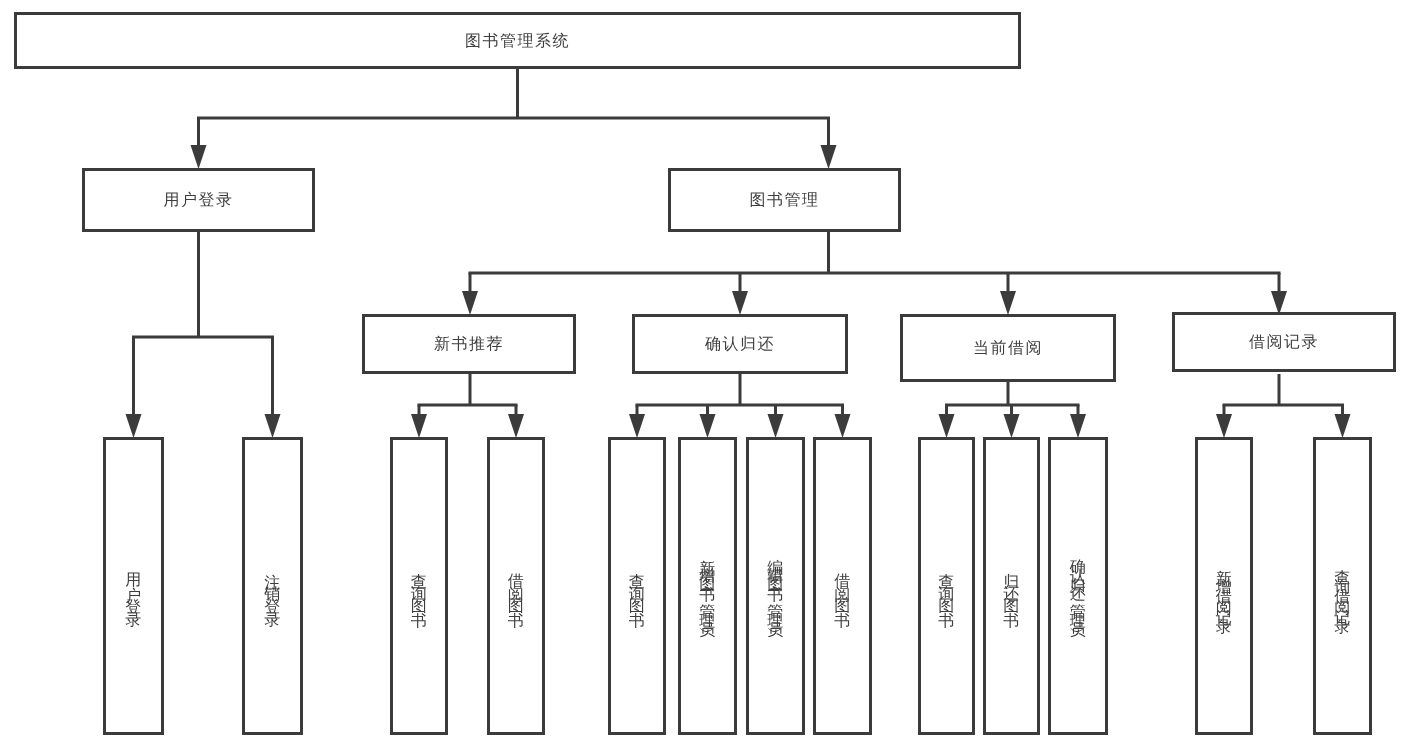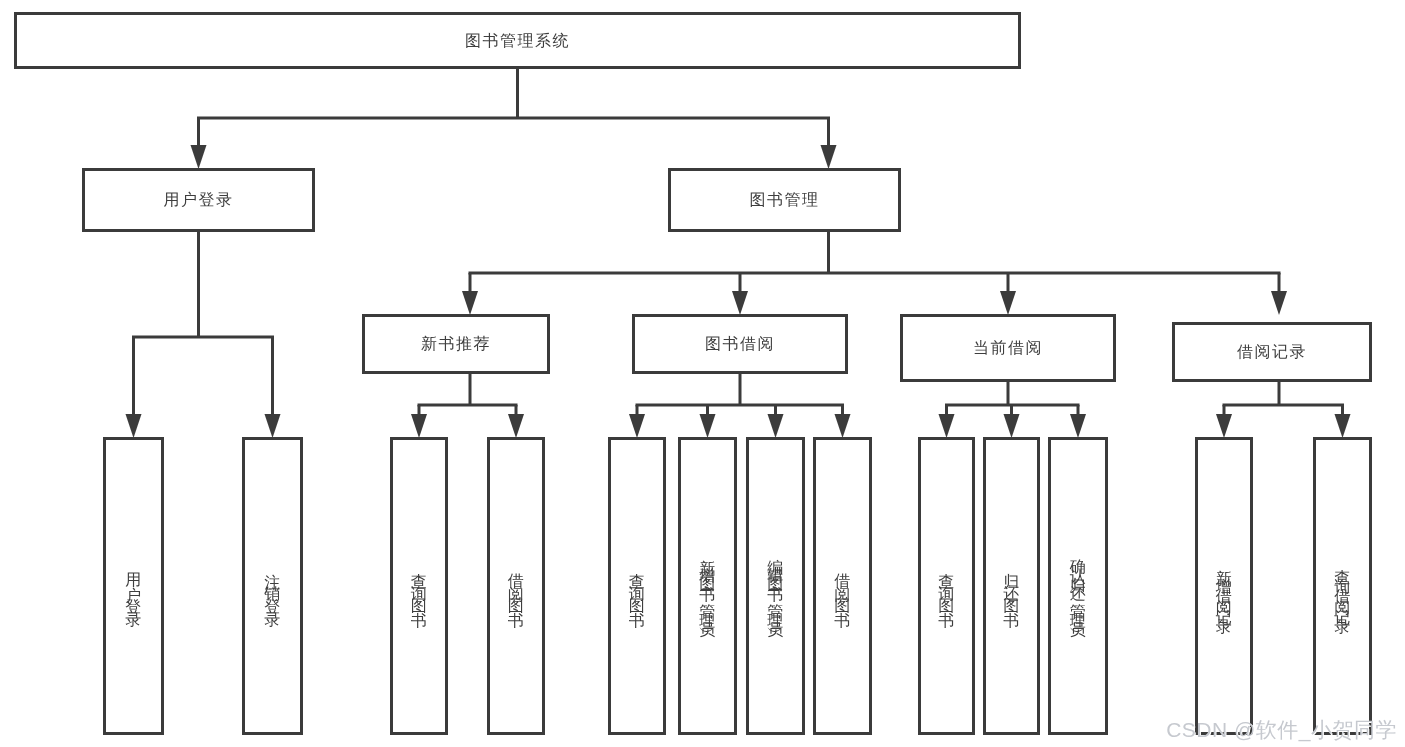--- a/index.html
+++ b/index.html
@@ -119,30 +119,30 @@
   <div id="nodes-layer">
       <div class="node horizontal" style="left: 14px; top: 12px; width: 1007px; height: 57px;">
         <span class="node-label">图书管理系统</span>
       </div>
       <div class="node horizontal" style="left: 82px; top: 168px; width: 233px; height: 64px;">
         <span class="node-label">用户登录</span>
       </div>
       <div class="node horizontal" style="left: 668px; top: 168px; width: 233px; height: 64px;">
         <span class="node-label">图书管理</span>
       </div>
-      <div class="node horizontal" style="left: 362px; top: 314px; width: 188px; height: 60px;">
+      <div class="node horizontal" style="left: 362px; top: 314px; width: 214px; height: 60px;">
         <span class="node-label">新书推荐</span>
       </div>
       <div class="node horizontal" style="left: 632px; top: 314px; width: 216px; height: 60px;">
-        <span class="node-label">图书借阅</span>
+        <span class="node-label">确认归还</span>
       </div>
       <div class="node horizontal" style="left: 900px; top: 314px; width: 216px; height: 68px;">
         <span class="node-label">当前借阅</span>
       </div>
-      <div class="node horizontal" style="left: 1172px; top: 322px; width: 200px; height: 60px;">
+      <div class="node horizontal" style="left: 1172px; top: 312px; width: 224px; height: 60px;">
         <span class="node-label">借阅记录</span>
       </div>
       <div class="node vertical" style="left: 103px; top: 437px; width: 61px; height: 298px;">
         <span class="node-label" style="letter-spacing: 13px;">用户登录</span>
       </div>
       <div class="node vertical" style="left: 242px; top: 437px; width: 61px; height: 298px;">
         <span class="node-label" style="letter-spacing: 13px;">注销登录</span>
       </div>
       <div class="node vertical" style="left: 390px; top: 437px; width: 58px; height: 298px;">
         <span class="node-label" style="letter-spacing: 13px;">查询图书</span>
@@ -171,14 +171,13 @@
       <div class="node vertical" style="left: 1048px; top: 437px; width: 60px; height: 298px;">
         <span class="node-label" style="letter-spacing: 9px;">确认归还（管理员）</span>
       </div>
       <div class="node vertical" style="left: 1195px; top: 437px; width: 58px; height: 298px;">
         <span class="node-label" style="letter-spacing: 10px;">新增借阅记录</span>
       </div>
       <div class="node vertical" style="left: 1313px; top: 437px; width: 59px; height: 298px;">
         <span class="node-label" style="letter-spacing: 10px;">查询借阅记录</span>
       </div>
     </div>
-  <div id="watermark">CSDN @软件_小贺同学</div>
 </div>
 
 </body></html>

